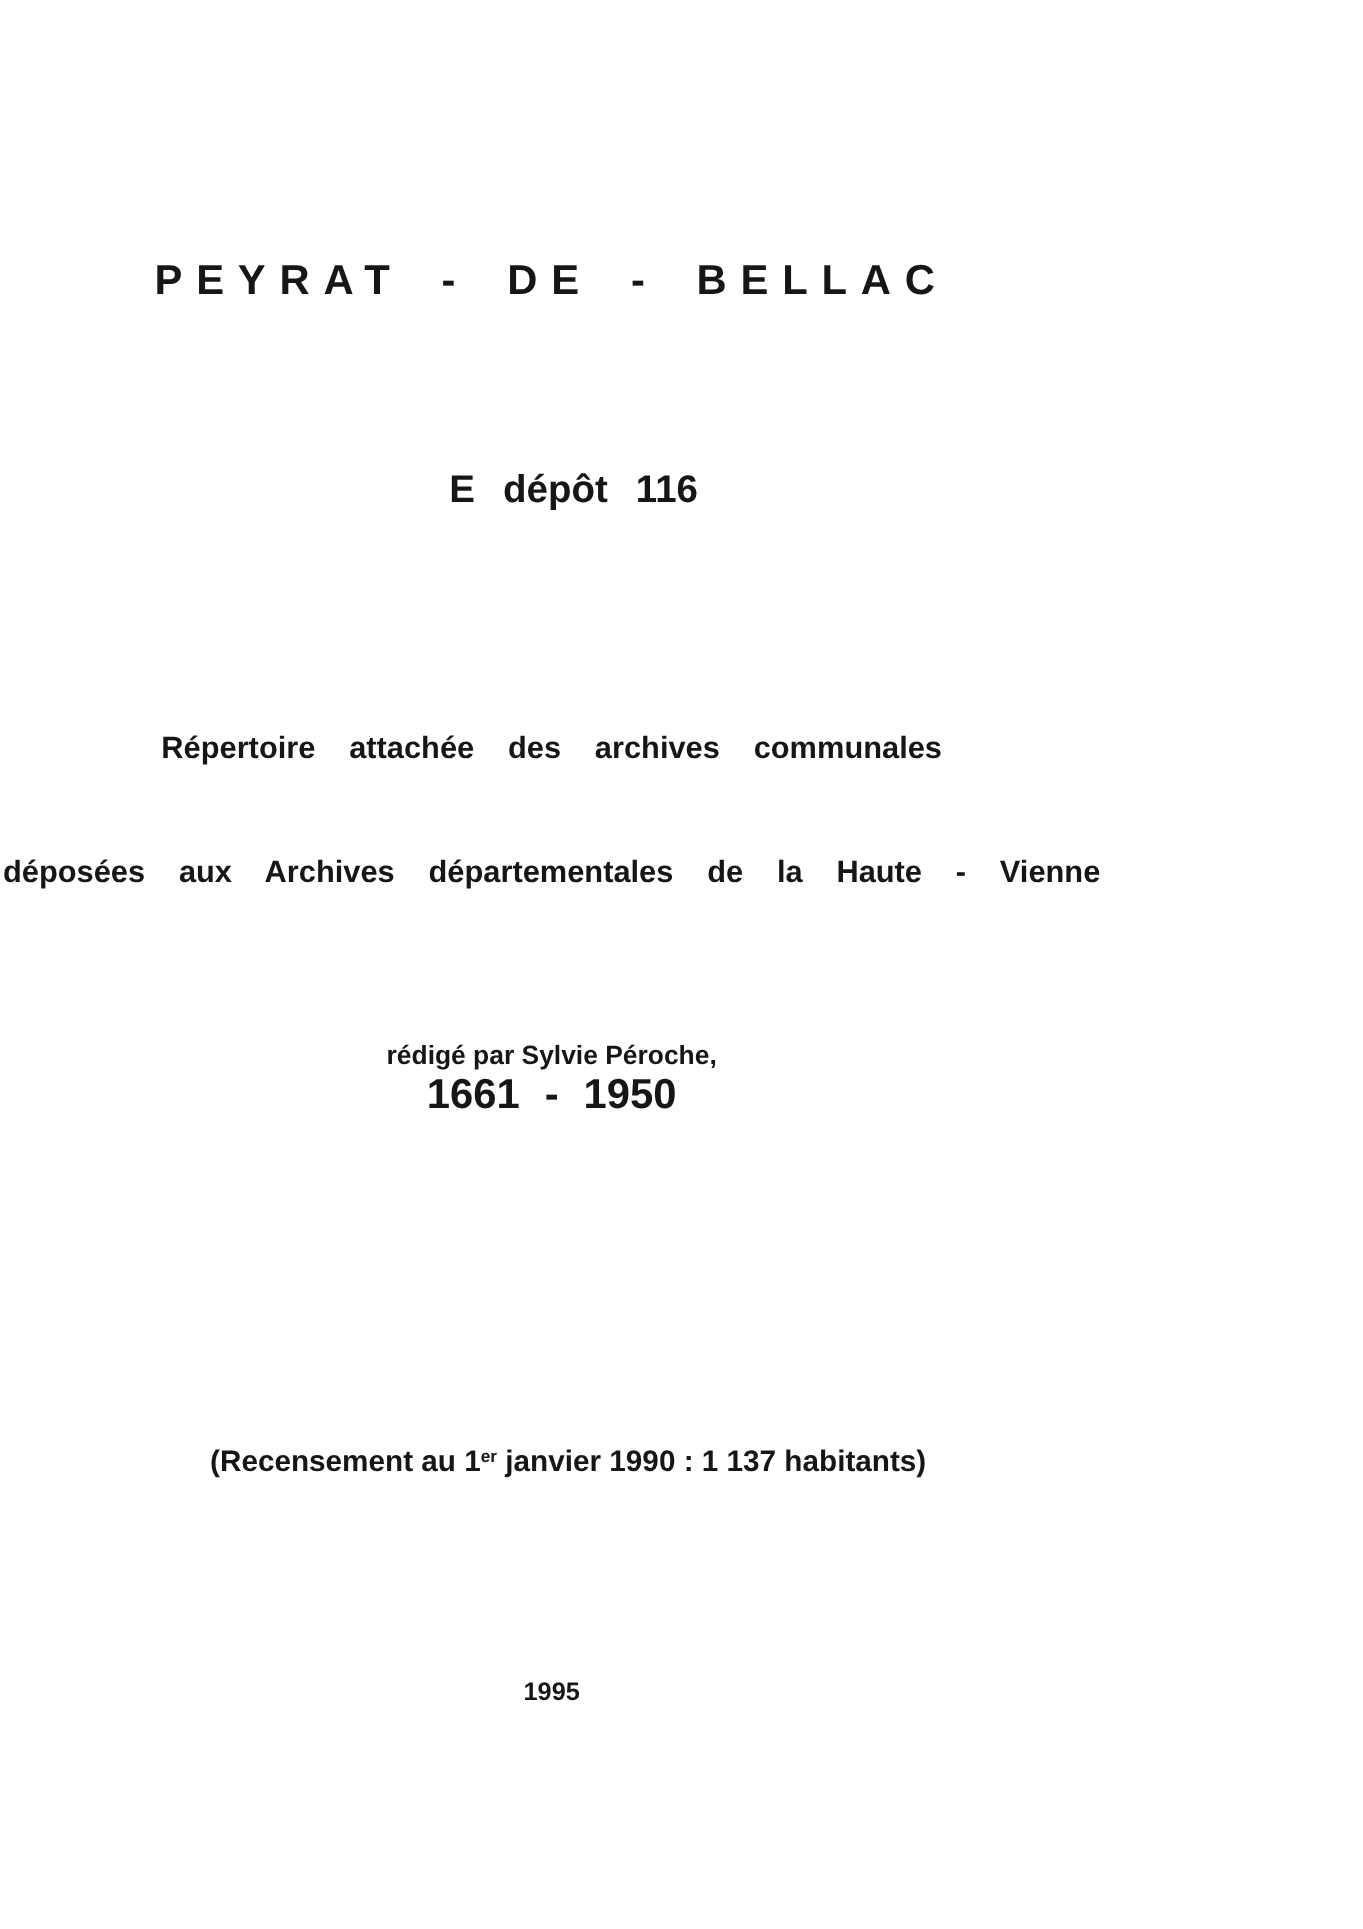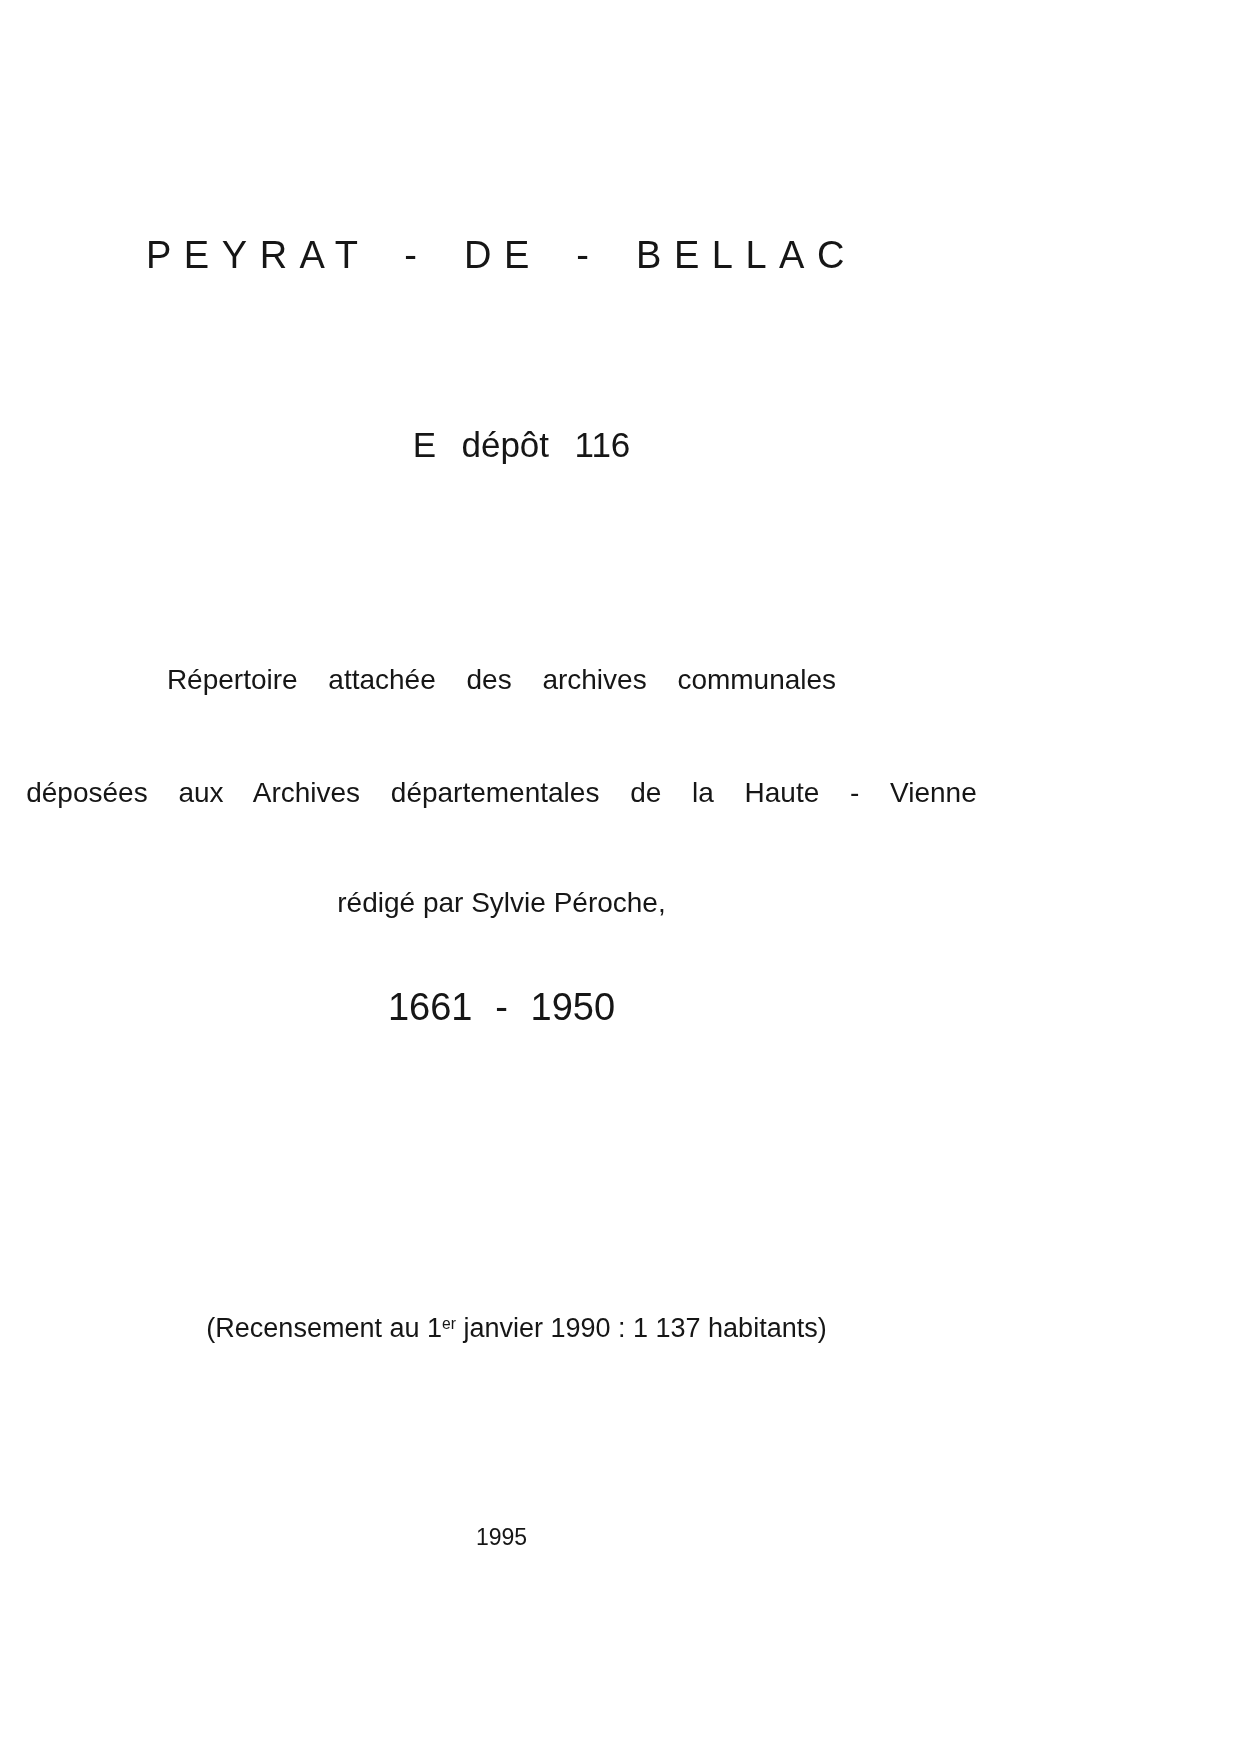--- a/index.html
+++ b/index.html
@@ -8,20 +8,21 @@
     background: #ffffff;
   }
   .page {
     position: relative;
     width: 1003px;
     height: 1754px;
     background: #ffffff;
     color: #161616;
     font-family: "Liberation Sans", sans-serif;
     overflow: hidden;
+    font-weight: bold;
   }
   .line {
     position: absolute;
     left: 0;
     width: 100%;
     text-align: center;
     line-height: 1;
     white-space: pre-wrap;
   }
   .title {
@@ -41,29 +42,28 @@
     font-size: 28px;
     word-spacing: 0.82em;
   }
   .subtitle2 {
     top: 731px;
     font-size: 28px;
     word-spacing: 0.82em;
     margin-top: 48px;
   }
   .author {
-    top: 818px;
-    font-size: 28px;
+    top: 886px;
+    font-size: 24px;
     line-height: 1.22;
   }
   .daterange {
     top: 976px;
     font-size: 38px;
     word-spacing: 0.32em;
-    margin-top: 12px;
   }
   .census {
     top: 1288px;
     font-size: 27px;
   }
   .census sup {
     font-size: 58%;
     line-height: 0;
     position: relative;
     top: -0.5em;

